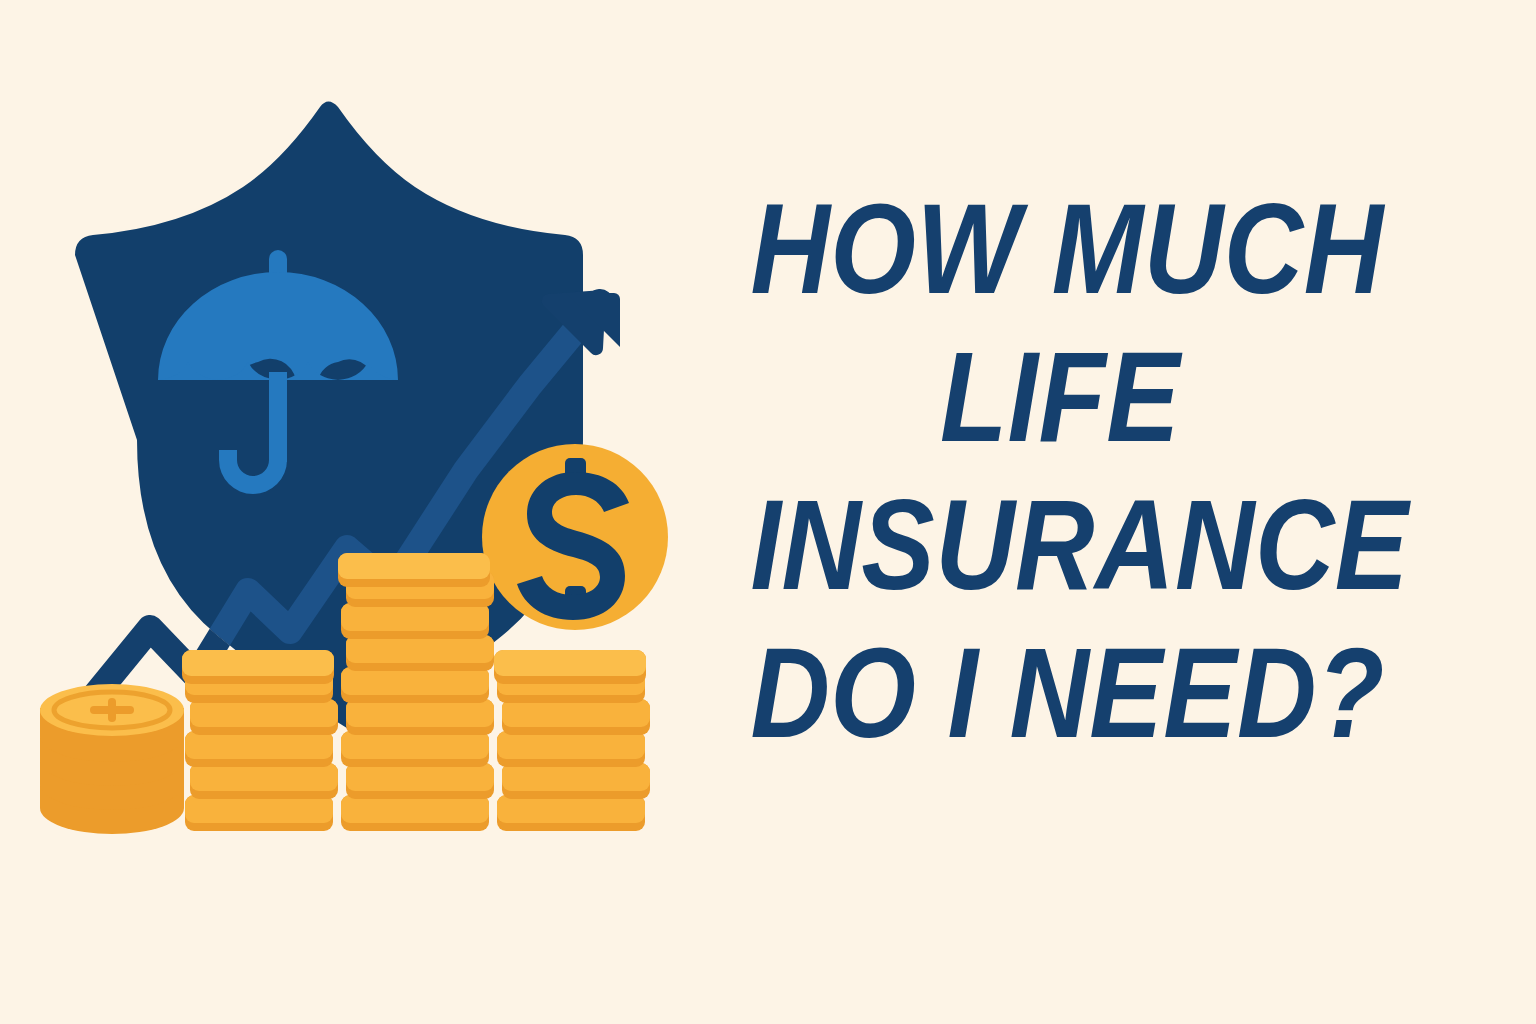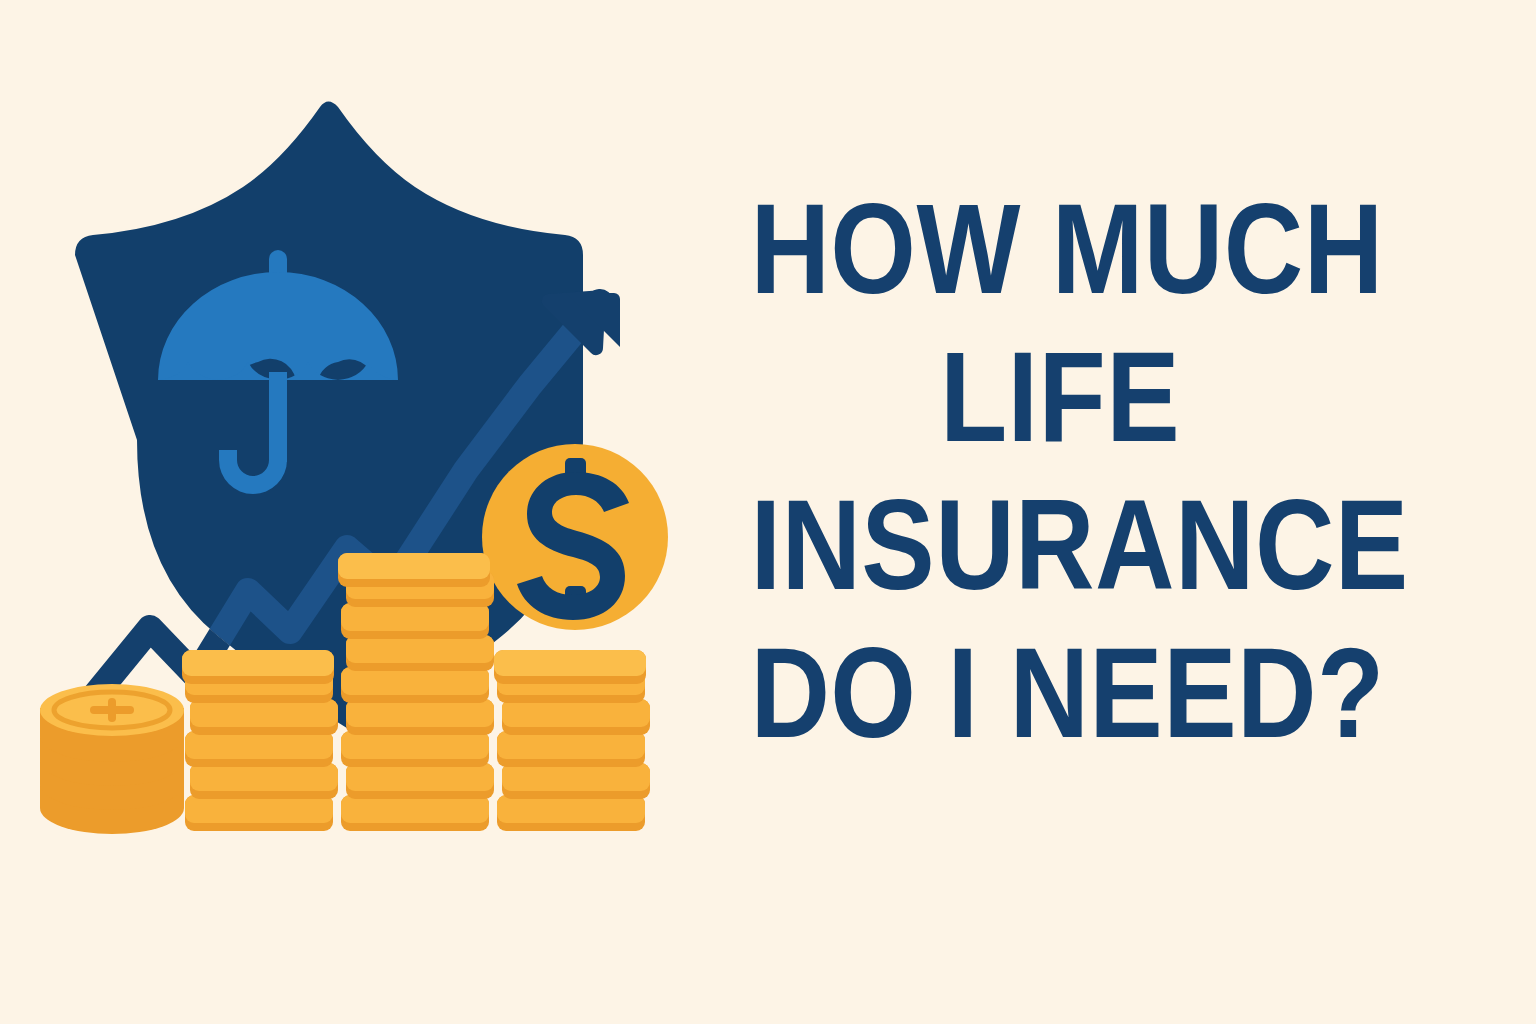--- a/index.html
+++ b/index.html
@@ -37,20 +37,21 @@
   #headline {
     position: absolute;
     left: 700px;
     top: 175px;
     width: 720px;
     height: 640px;
     display: flex;
     flex-direction: column;
     align-items: center;
     justify-content: flex-start;
+    font-style: italic;
   }
   .title-line {
     display: block;
     width: 100%;
     text-align: center;
     color: #15406E;
     font-family: "Liberation Sans Narrow", "Liberation Sans", sans-serif;
     font-weight: bold;
     font-size: 128px;
     line-height: 148px;

